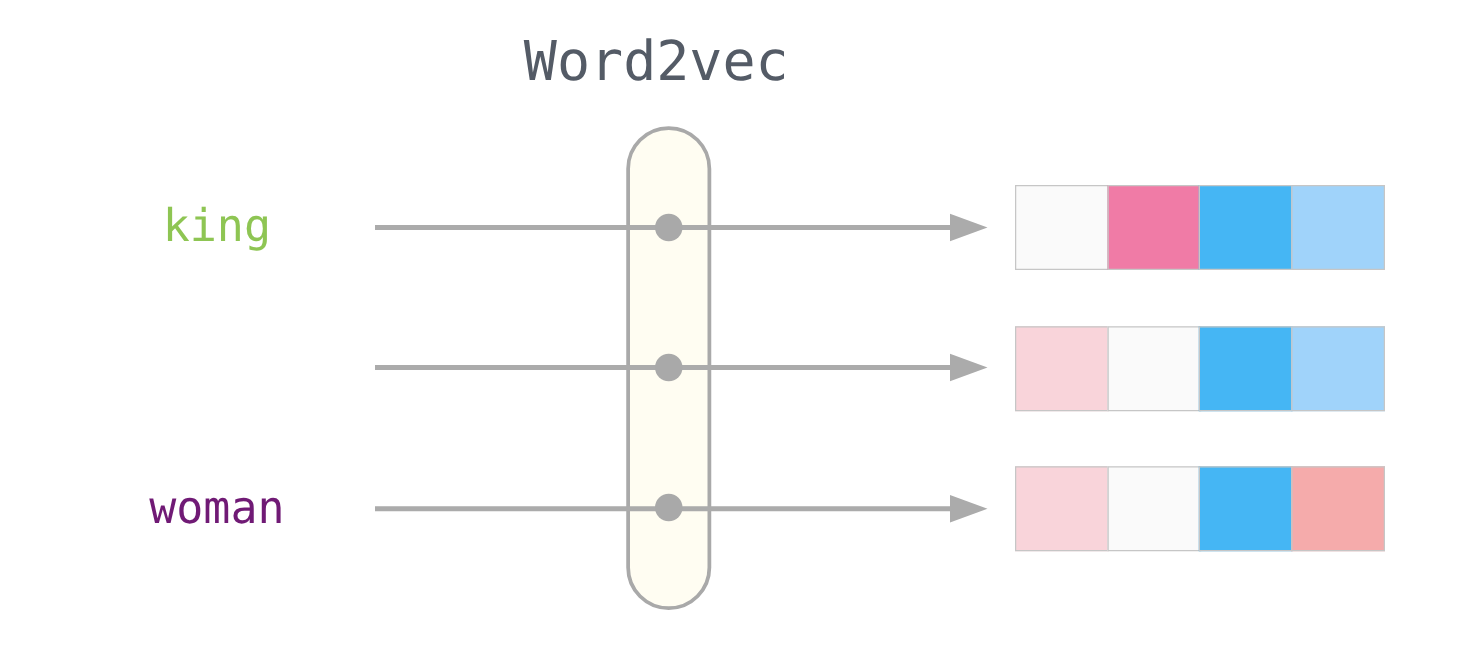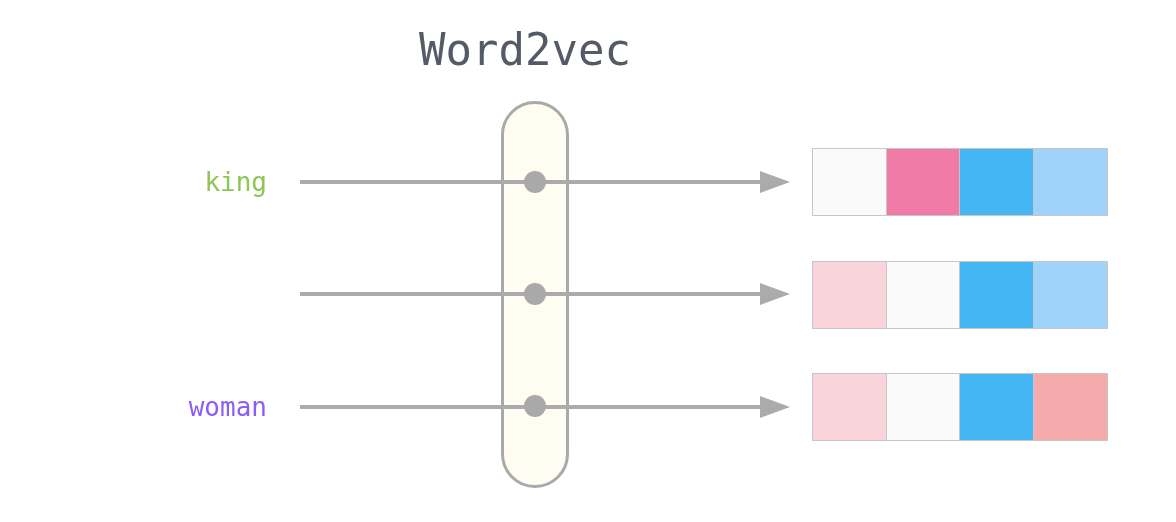--- a/index.html
+++ b/index.html
@@ -6,21 +6,21 @@
   .canvas{
     position:relative;width:1176px;height:522px;background:#ffffff;overflow:hidden;
     font-family:"DejaVu Sans Mono","Liberation Mono",monospace;
   }
   .title{
     position:absolute;left:325px;top:22px;width:400px;height:56px;line-height:56px;
     text-align:center;font-size:44px;
   }
   .word{
     position:absolute;left:80px;width:187px;height:68px;line-height:68px;
-    text-align:right;font-size:26px;
+    text-align:center;font-size:36px;
   }
   .word-king{top:148px;}
   .word-man{top:260px;}
   .word-woman{top:373px;}
   .pill{
     position:absolute;left:501px;top:101px;width:68px;height:387px;box-sizing:border-box;
     border:3px solid #a9a9a9;border-radius:34px;
   }
   .arrow-line{position:absolute;left:300px;width:462px;height:4px;}
   .line-0{top:180px;}
@@ -60,21 +60,21 @@
 
   <div class="arrow-head head-0" style="border-left-color: rgb(171, 171, 171);"></div>
   <div class="arrow-head head-1" style="border-left-color: rgb(171, 171, 171);"></div>
   <div class="arrow-head head-2" style="border-left-color: rgb(171, 171, 171);"></div>
 
   <div class="dot dot-0" style="background: rgb(169, 169, 169);"></div>
   <div class="dot dot-1" style="background: rgb(169, 169, 169);"></div>
   <div class="dot dot-2" style="background: rgb(169, 169, 169);"></div>
 
   <div class="word word-king" style="color: rgb(142, 197, 83);">king</div>
-  <div class="word word-woman" style="color: #8b5cf6;">woman</div>
+  <div class="word word-woman" style="color: #701a75;">woman</div>
 
   <div class="vector vec-0">
     <div class="cell" style="background: rgb(250, 250, 250); border-color: rgb(198, 198, 198);"></div>
     <div class="cell" style="background: rgb(240, 123, 166); border-color: rgb(198, 198, 198);"></div>
     <div class="cell" style="background: rgb(69, 182, 244); border-color: rgb(198, 198, 198);"></div>
     <div class="cell" style="background: rgb(160, 211, 250); border-color: rgb(198, 198, 198);"></div>
   </div>
 
   <div class="vector vec-1">
     <div class="cell" style="background: rgb(249, 212, 218); border-color: rgb(198, 198, 198);"></div>

